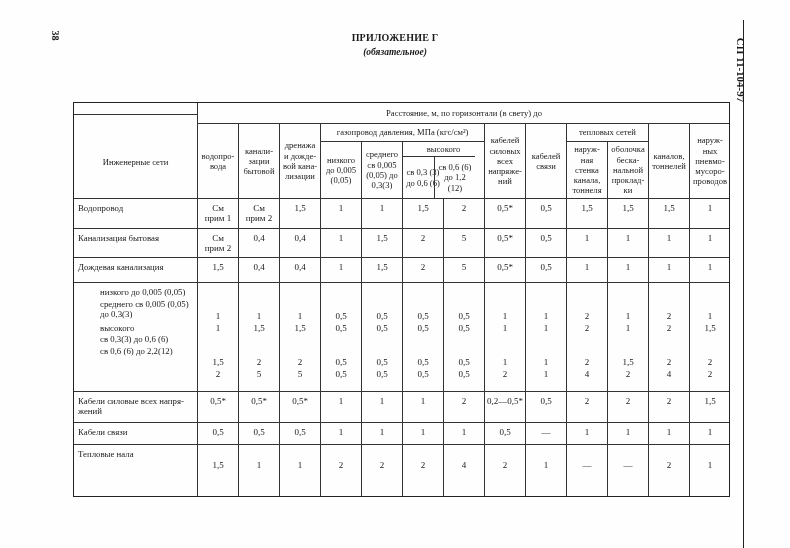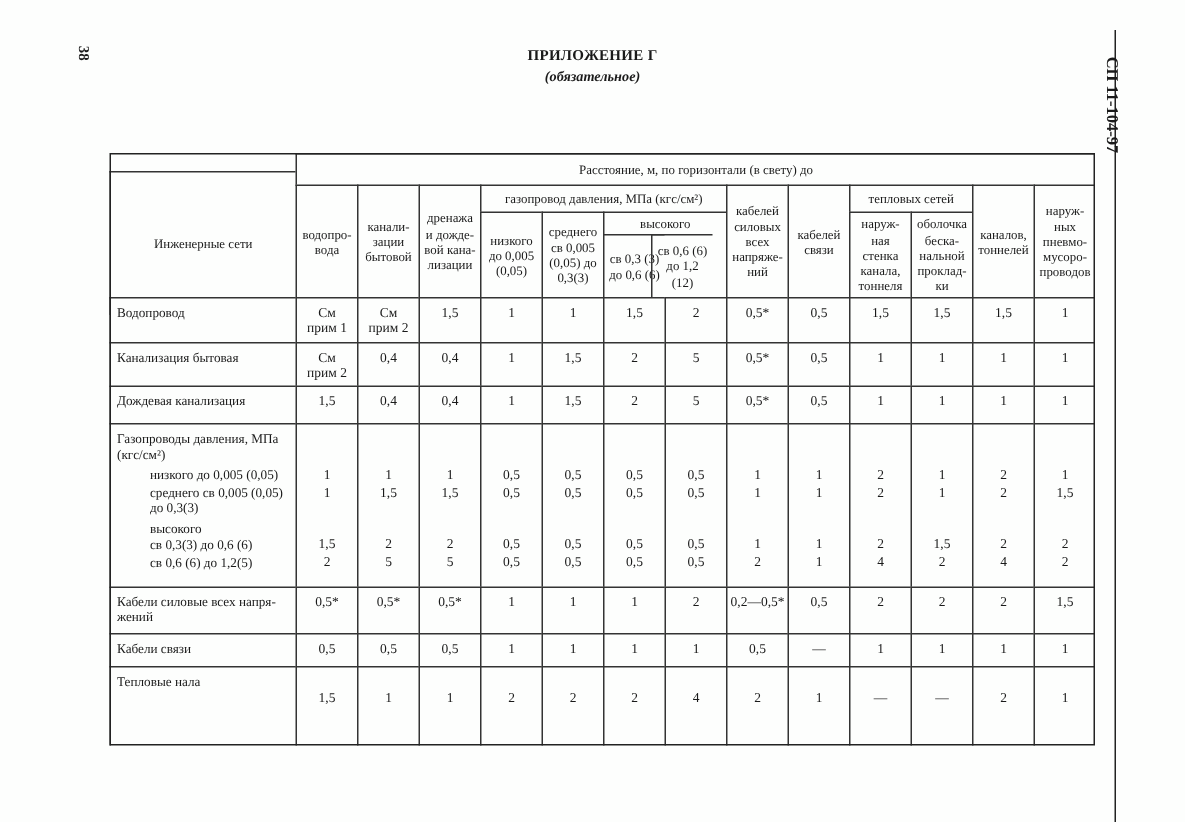--- a/index.html
+++ b/index.html
@@ -275,26 +275,25 @@
       <span style="white-space: pre-line;">1</span>
     </div>
     <div class="cell top val" style="left: 575px; width: 41px; top: 155px; height: 25px;">
       <span style="white-space: pre-line;">1</span>
     </div>
     <div class="cell top val" style="left: 616px; width: 41px; top: 155px; height: 25px;">
       <span style="white-space: pre-line;">1</span>
     </div>
     <div class="cell left top rowhead" style="left: 0px; width: 124px; top: 180px; height: 109px;">
       <div class="stack">
-        <div style="line-height: 10.5px; margin-bottom: 3px;">Газопроводы давления, МПа (кгс/см²)</div>
         <span class="indent">низкого до 0,005 (0,05)</span>
         <span class="indent" style="height: auto; line-height: 10.5px; padding-bottom: 3px;">среднего св 0,005 (0,05) до 0,3(3)</span>
         <span class="indent">высокого</span>
         <span class="indent">св 0,3(3) до 0,6 (6)</span>
-        <span class="indent">св 0,6 (6) до 1,2(5)</span>
+        <span class="indent">св 0,6 (6) до 2,2(12)</span>
       </div>
     </div>
     <div class="cell val" style="left: 124px; width: 41px; top: 180px; height: 109px; display: block;">
       <div style="position: absolute; left: 0px; right: 0px; top: 28px; text-align: center;">1</div>
       <div style="position: absolute; left: 0px; right: 0px; top: 40px; text-align: center;">1</div>
       <div style="position: absolute; left: 0px; right: 0px; top: 74px; text-align: center;">1,5</div>
       <div style="position: absolute; left: 0px; right: 0px; top: 86px; text-align: center;">2</div>
     </div>
     <div class="cell val" style="left: 165px; width: 41px; top: 180px; height: 109px; display: block;">
       <div style="position: absolute; left: 0px; right: 0px; top: 28px; text-align: center;">1</div>

